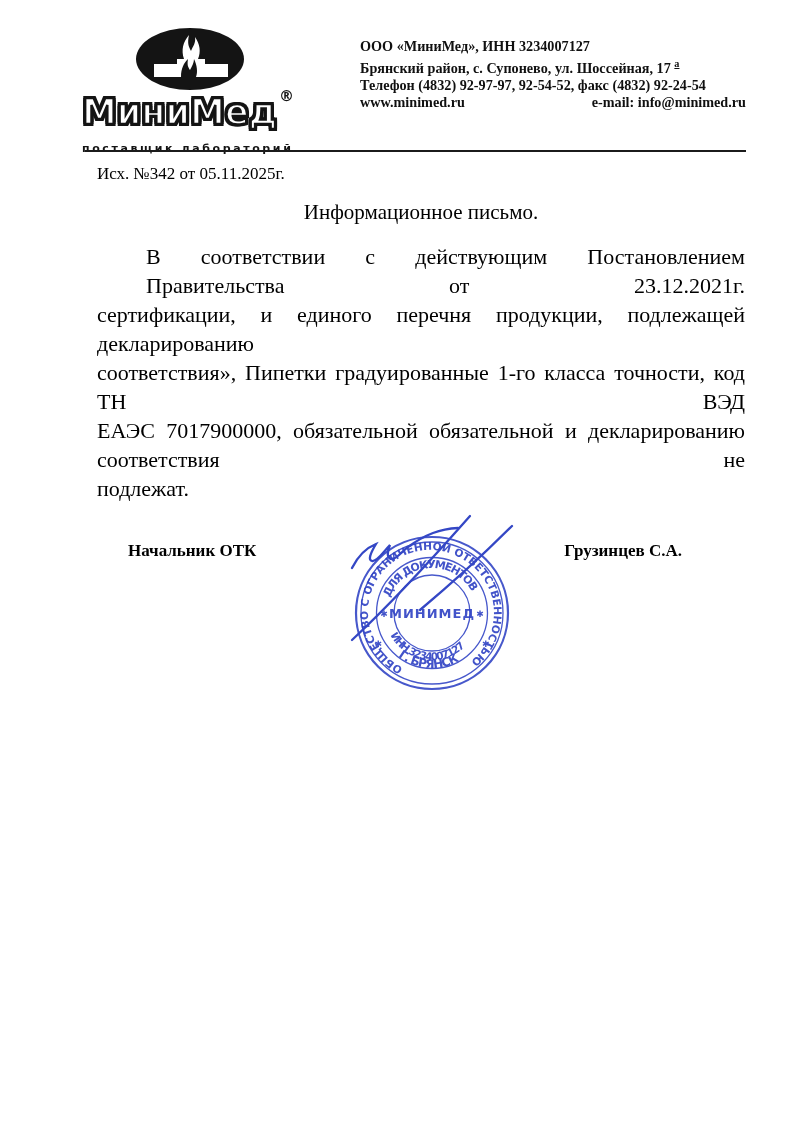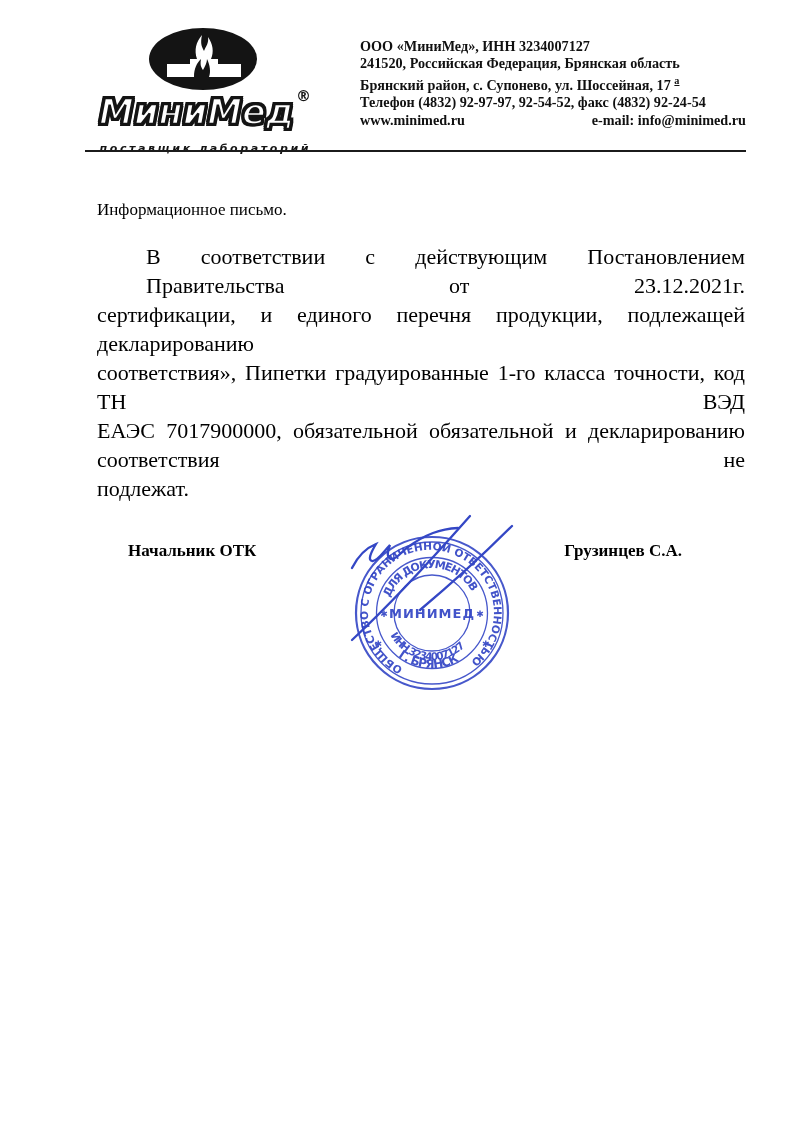--- a/index.html
+++ b/index.html
@@ -7,21 +7,21 @@
     position:relative;
     width:800px;height:1131px;
     margin:0 auto;
     background:#ffffff;
     overflow:hidden;
     font-family:"Liberation Serif",serif;
     color:#000;
   }
 
   
-  .logo-block{position:absolute;left:95px;top:26px;width:216px;text-align:right;font-style:italic;}
+  .logo-block{position:absolute;left:82px;top:26px;width:216px;text-align:left;}
   .logo-oval{display:block;margin:0 auto;width:112px;height:66px;}
   .wordmark{
     font-family:"DejaVu Sans",sans-serif;
     font-weight:800;
     font-size:35px;
     line-height:1.0;
     white-space:nowrap;
     color:#ffffff;
     -webkit-text-stroke:2.4px #141414;
     text-shadow:
@@ -63,21 +63,21 @@
   }
   .contact-bottom{display:flex;justify-content:space-between;}
 
   .divider{
     position:absolute;left:85px;top:150px;width:661px;
     border-top:2px solid #1b1b1b;
   }
 
   
   .ref-line{position:absolute;left:97px;top:164px;font-size:17px;}
-  .letter-title{position:absolute;left:97px;top:200px;width:648px;font-size:17px;}
+  .letter-title{position:absolute;left:97px;top:200px;width:648px;text-align:center;font-size:21px;}
   .letter-body{
     position:absolute;left:97px;top:242px;width:648px;
     font-size:22px;line-height:29px;
   }
   .body-line{text-align:justify;text-align-last:justify;}
   .body-line.first{padding-left:49px;}
   .body-line.last{text-align-last:left;}
 
   
   .sign-row{
@@ -115,31 +115,31 @@
         c-1 6 0 8 2 11
         c2 -4 4 -7 4 -11
         c3 6 4 13 2 18 z"></path>
     </svg>
     <div class="wordmark"><span>МиниМед</span><span class="reg-mark">®</span></div>
     <div class="tagline">поставщик лабораторий</div>
   </div>
 
   <div class="contact">
     <div class="contact-line">ООО «МиниМед», ИНН 3234007127</div>
-    <div class="contact-line">241520, Российская Федерация, Брянская область</div>
     <div class="contact-line"><span>Брянский район, с. Супонево,  ул. Шоссейная, 17 </span><span class="house-letter">а</span></div>
     <div class="contact-line">Телефон (4832) 92-97-97, 92-54-52, факс (4832) 92-24-54</div>
     <div class="contact-line contact-bottom">
       <span>www.minimed.ru</span>
       <span>e-mail: info@minimed.ru</span>
     </div>
   </div>
 
   <div class="divider"></div>
 
+  <div class="ref-line">Исх. №342 от 05.11.2025г.</div>
   <div class="letter-title">Информационное письмо.</div>
 
   <div class="letter-body">
     <div class="body-line first">В соответствии с действующим Постановлением Правительства от 23.12.2021г.</div>
     <div class="body-line">сертификации, и единого перечня продукции, подлежащей декларированию</div>
     <div class="body-line">соответствия», Пипетки градуированные 1-го класса точности, код ТН ВЭД</div>
     <div class="body-line">ЕАЭС 7017900000, обязательной обязательной и декларированию соответствия не</div>
     <div class="body-line last">подлежат.</div>
   </div>
 

